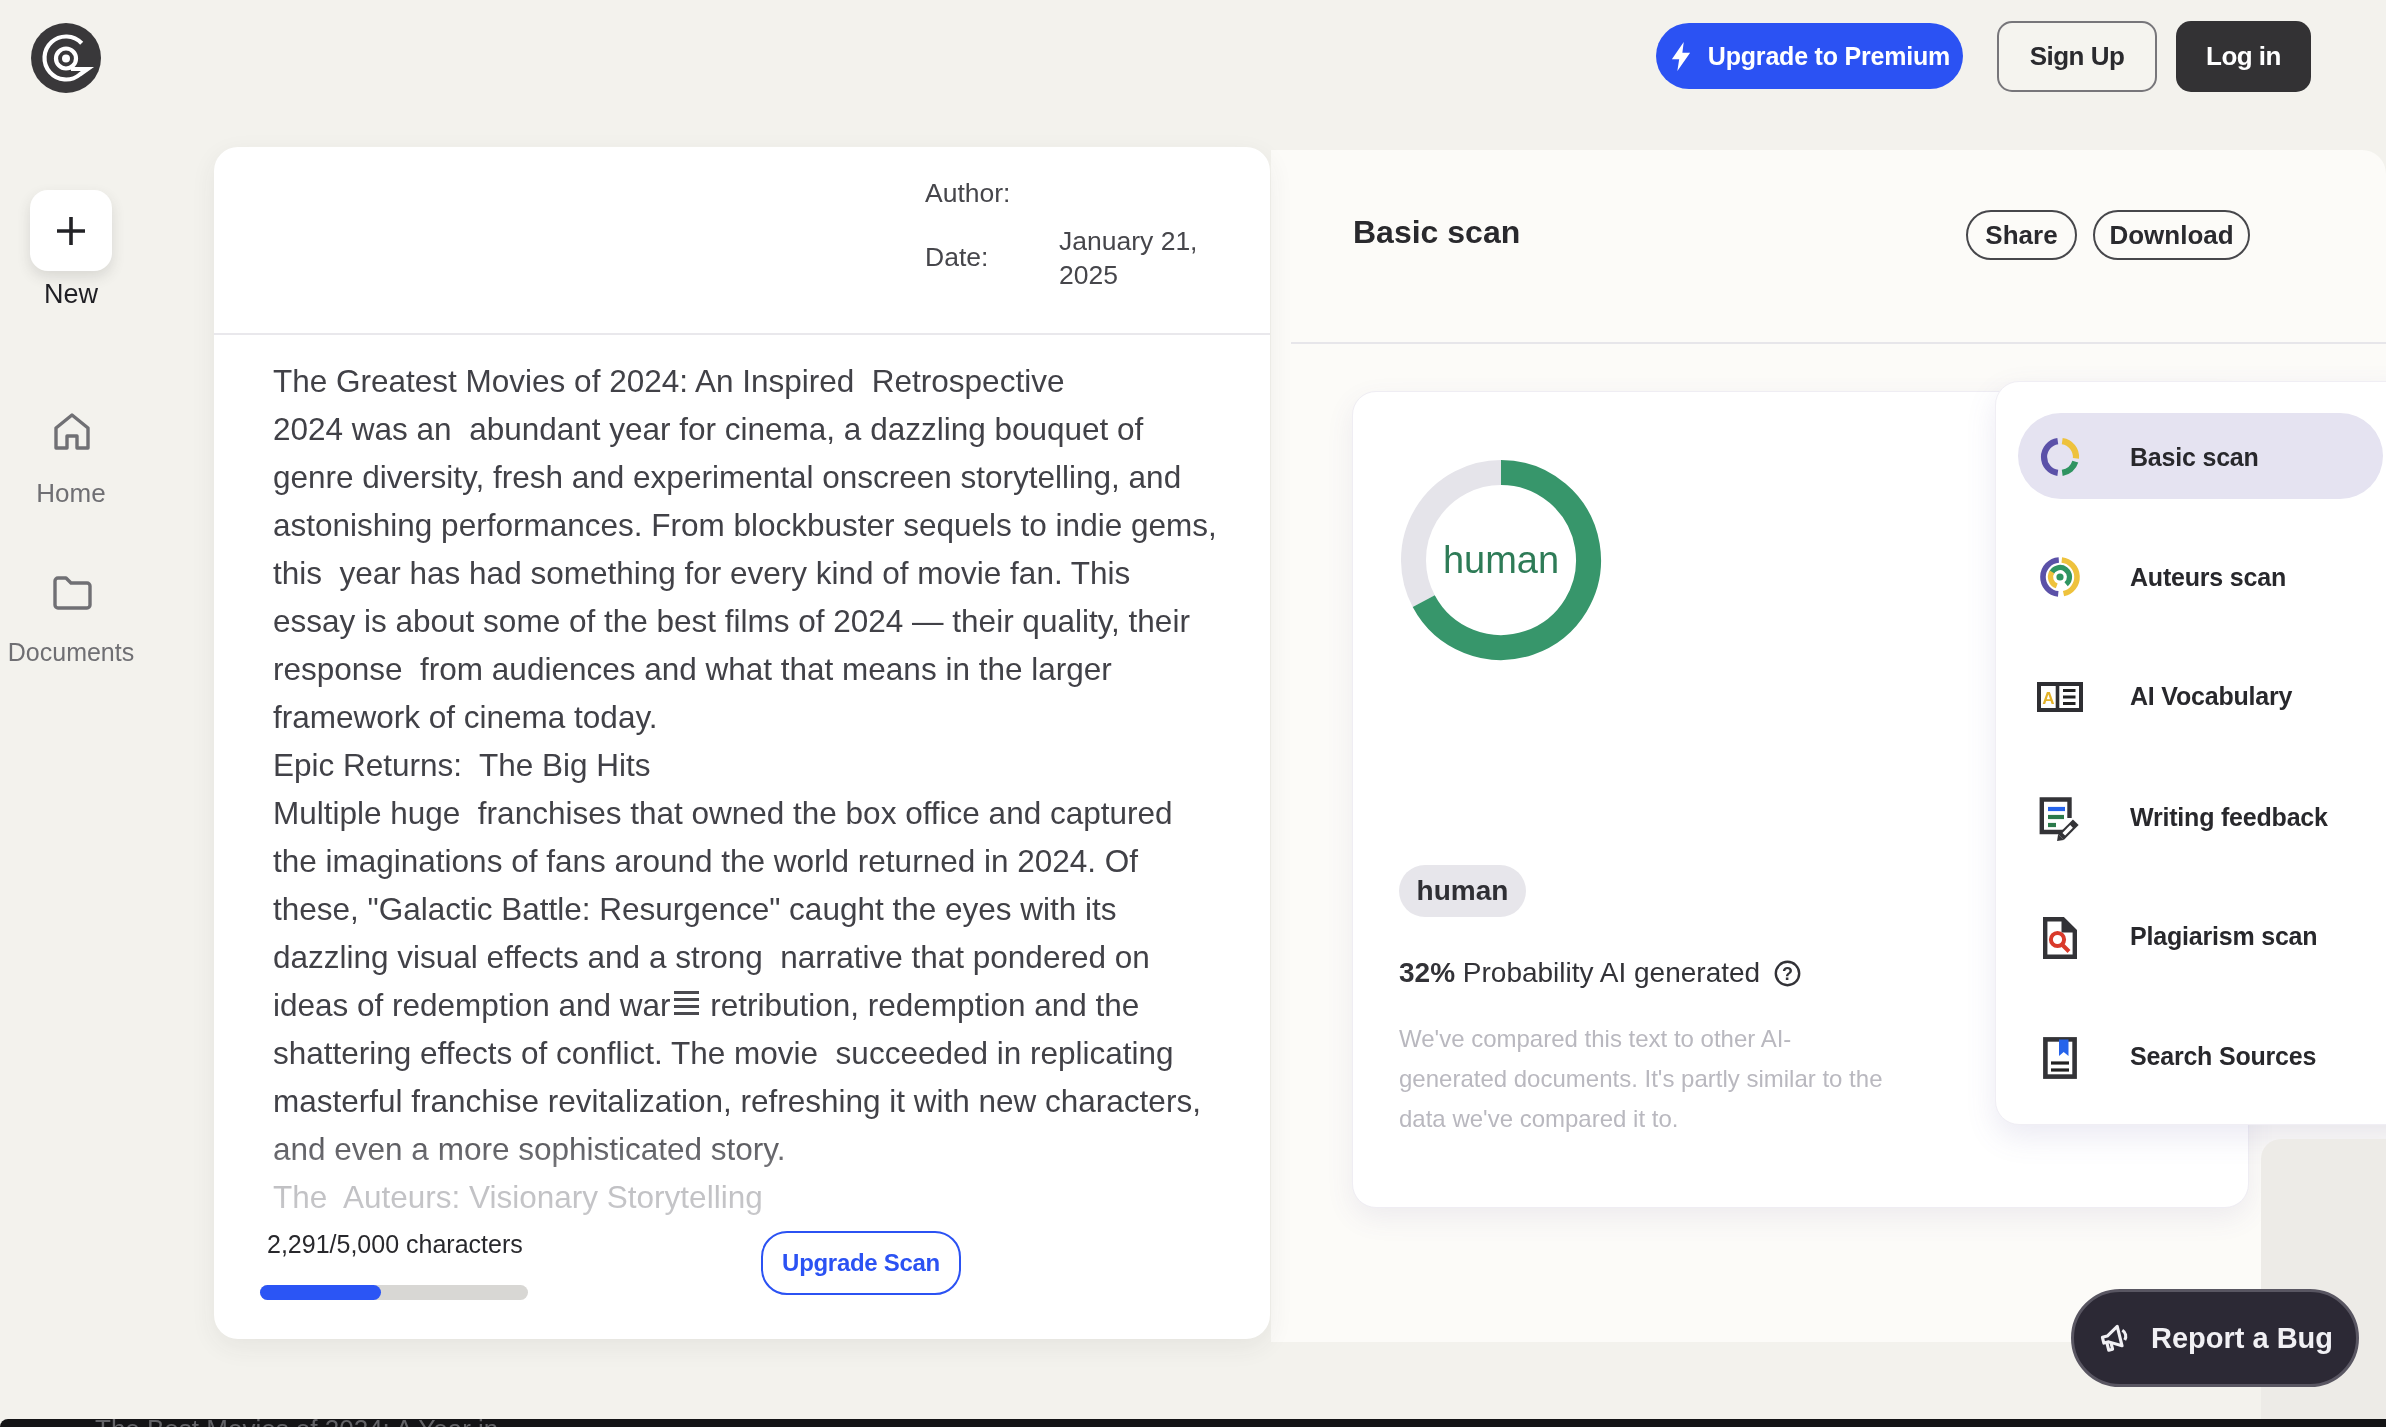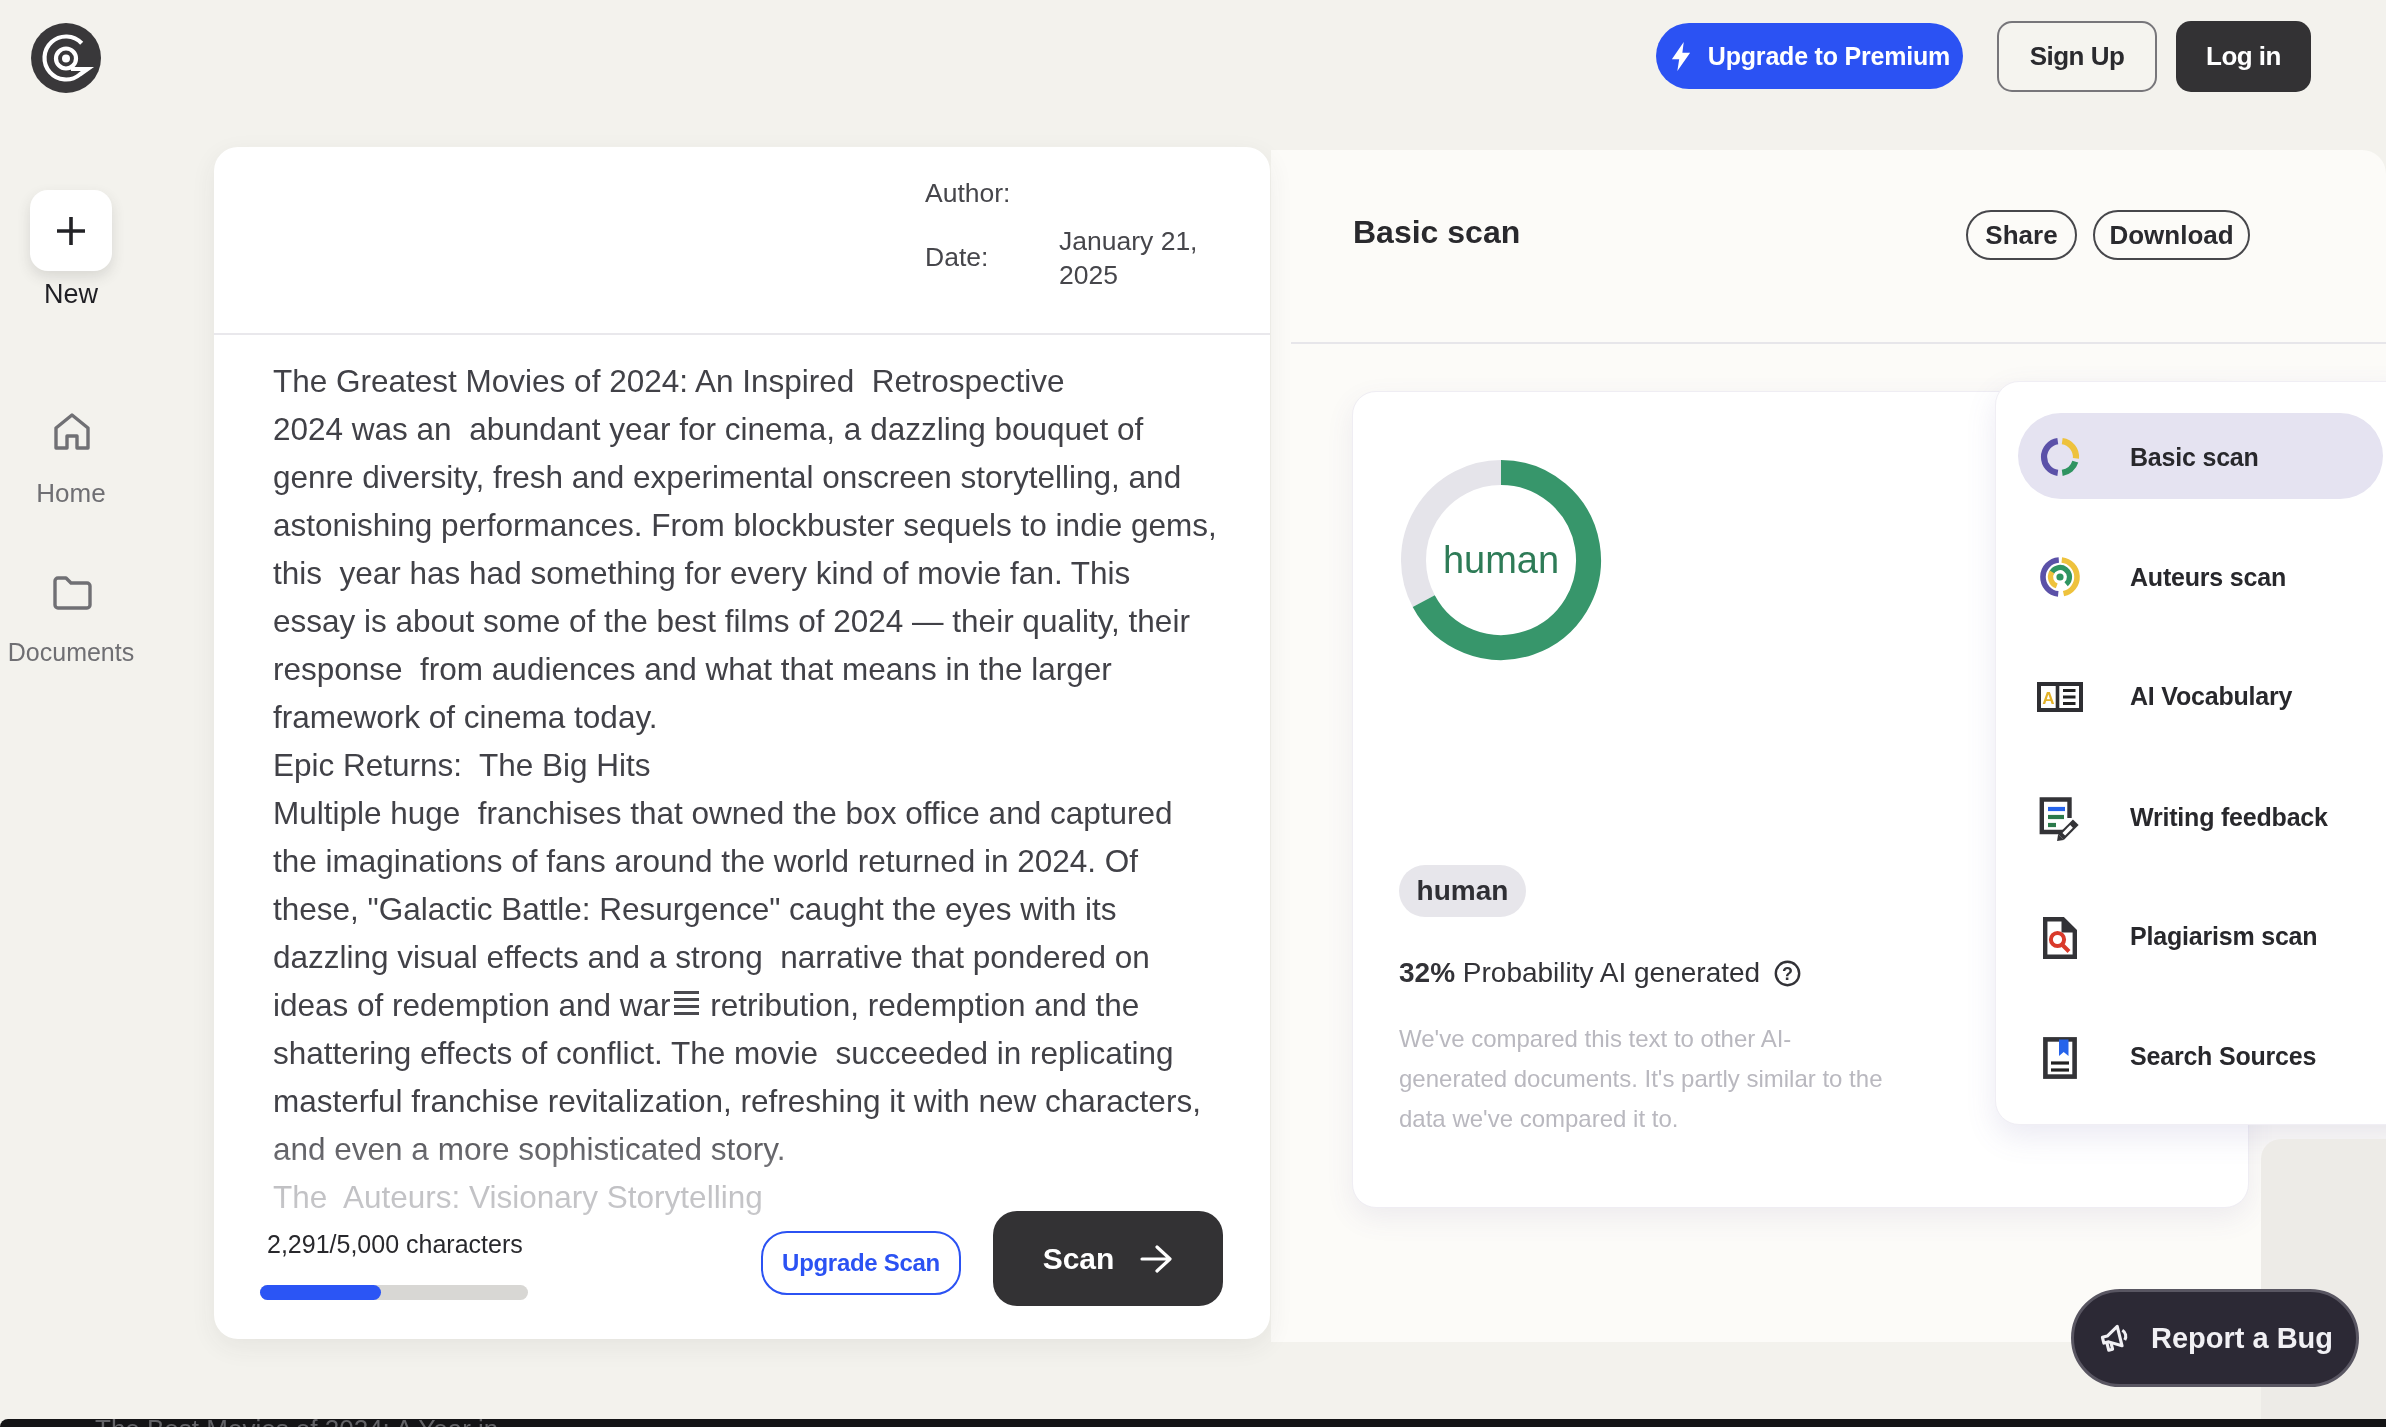--- a/index.html
+++ b/index.html
@@ -232,25 +232,20 @@
     masterful franchise revitalization, refreshing it with new characters,<br>
     and even a more sophisticated story.<br>
     <span style="color:#9b9ba0;">The&nbsp; Auteurs: Visionary Storytelling</span>
   </div>
   <div id="fade"></div>
   <div id="charcount">2,291/5,000 characters</div>
   <div id="track">
       <div class="fill"></div>
     </div>
   <div id="btn-upscan">Upgrade Scan</div>
-  <div id="btn-scan">Scan
-    <svg width="33" height="30" viewBox="0 0 33 30">
-        <path d="M2 15 H29 M17 3 L30 15 L17 27" fill="none" stroke="#fff" stroke-width="3.2" stroke-linecap="round" stroke-linejoin="round"></path>
-      </svg>
-  </div>
 </div>
 
 <div class="abs" id="rightband"></div>
 
 <div class="abs" id="bugbtn">
   <svg width="38" height="36" viewBox="0 0 38 36">
     <g transform="rotate(-14 19 18)" fill="none" stroke="#f1f0f4" stroke-width="3.1" stroke-linejoin="round">
       <path d="M6 14 H11 L23 7 V27 L11 20 H6 Z"></path>
       <path d="M9 20 V28 H13 V21"></path>
       <path d="M27 12 a7 7 0 0 1 0 10"></path>

